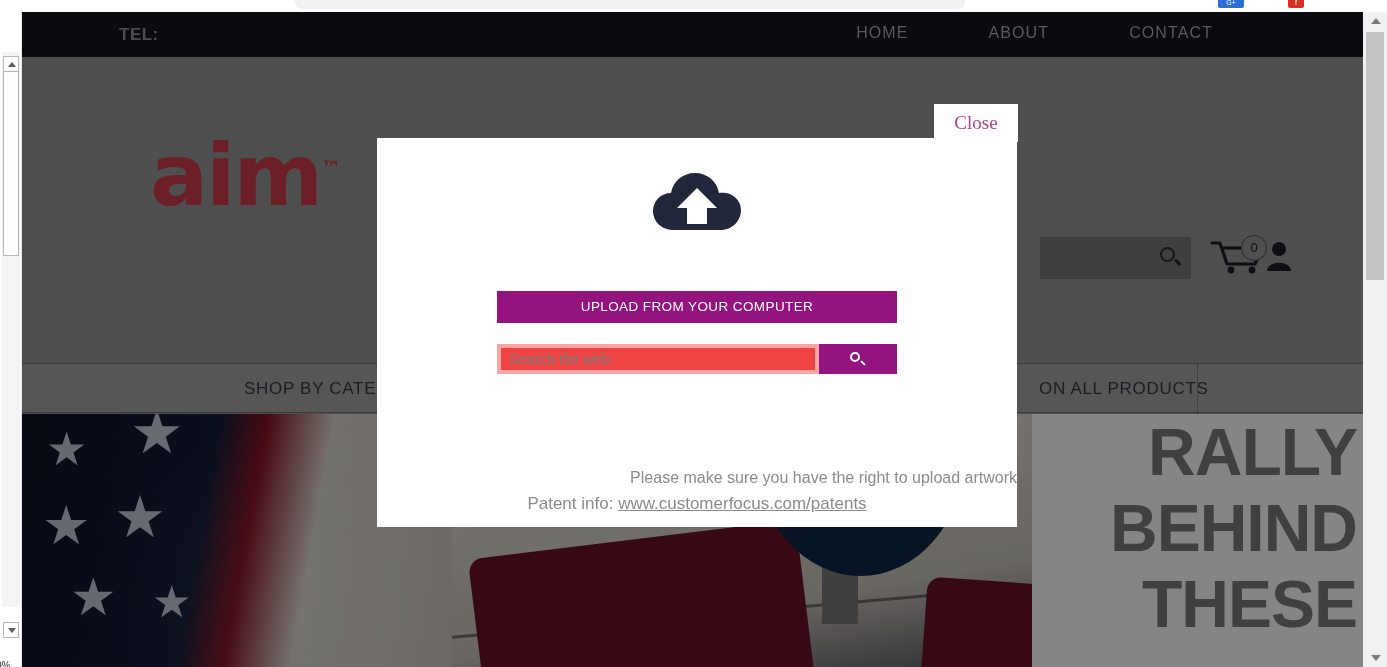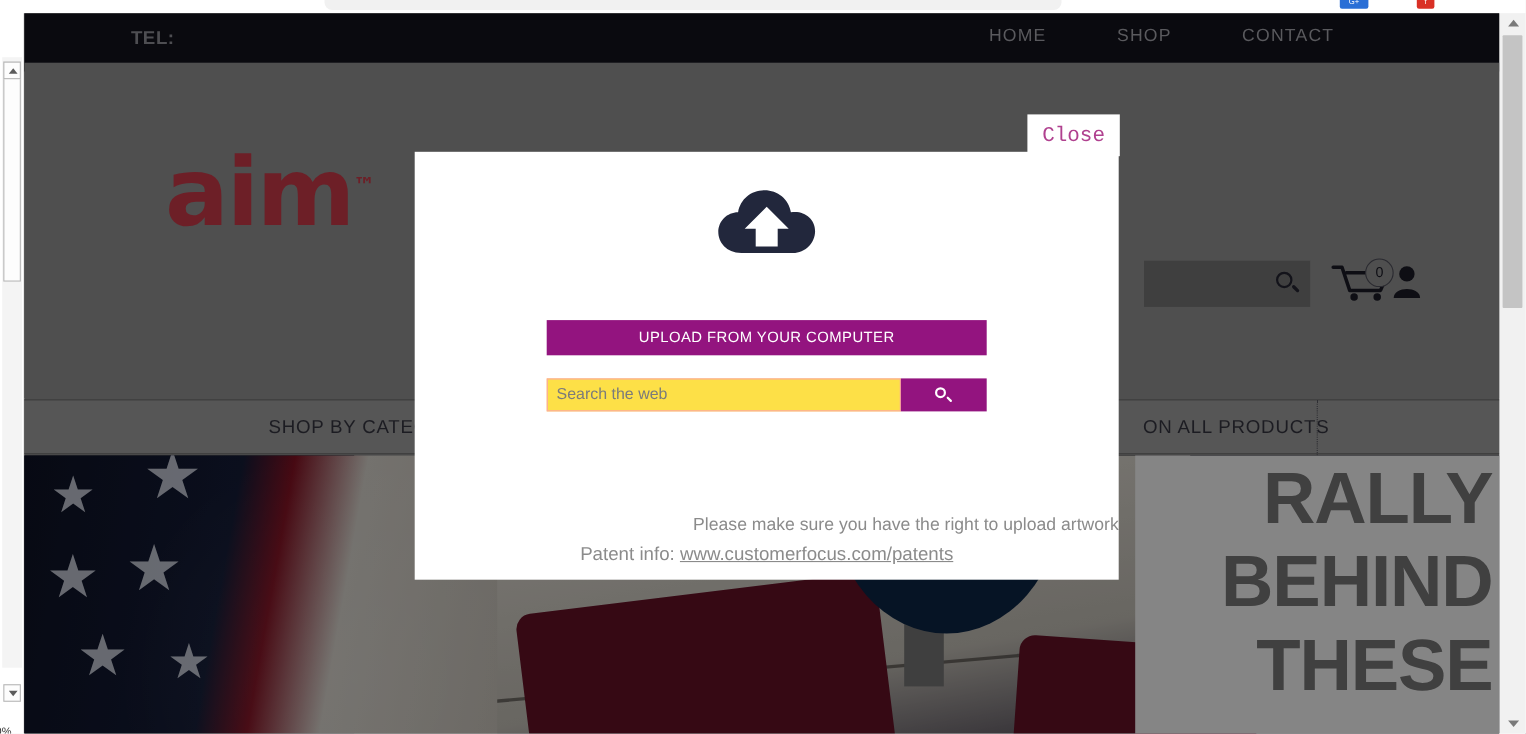--- a/index.html
+++ b/index.html
@@ -101,21 +101,21 @@
   
   .topbar {
     position: absolute; left: 0; top: 0; width: 1341px; height: 53px;
     background: #0a0a0f;
   }
   .tel {
     position: absolute; left: 97px; top: 13px;
     font-size: 17px; letter-spacing: .5px; color: #4e4e52;
     font-weight: bold; font-family: "Liberation Sans", sans-serif;
   }
-  .topnav { position: absolute; right: 118px; top: 12px; display: flex; gap: 0; }
+  .topnav { position: absolute; right: 118px; top: 12px; display: flex; gap: 16px; }
   .topnav a {
     color: #5a5a5e; font-size: 16px; letter-spacing: 1.1px;
     text-decoration: none; padding: 0 32px;
     font-family: "Liberation Sans", sans-serif;
   }
 
   
   .header-band {
     position: absolute; left: 0; top: 45px; width: 1341px; height: 305px;
     background: #4f4f4f;
@@ -229,21 +229,21 @@
   }
 
   
   .close-tab {
     position: absolute; left: 912px; top: 92px; width: 84px; height: 38px;
     background: #ffffff; z-index: 30;
   }
   .close-tab span {
     display: block; text-align: center; line-height: 38px;
     font-size: 19px; color: #b0418f;
-    font-family: Liberation Mono, monospace;
+    font-family: Liberation Serif, serif;
   }
   .modal {
     position: absolute; left: 355px; top: 126px;
     width: 640px; height: 389px;
     background: #ffffff; z-index: 25;
   }
   .cloud-icon {
     position: absolute; left: 50%; top: 34px;
     transform: translateX(-50%);
   }
@@ -260,24 +260,24 @@
   .upload-btn span {
     display: block; line-height: 32px; text-align: center;
     color: #ffffff; font-size: 13.5px; font-weight: normal; letter-spacing: .4px;
     font-family: "Liberation Sans", sans-serif;
   }
   .web-search {
     position: absolute; left: 120px; top: 206px;
     width: 400px; height: 30px; display: flex;
   }
   .web-search input {
-    width: 322px; height: 30px; border: 1px solid #fca5a5;
+    width: 322px; height: 30px; border: 4px solid #fca5a5;
     padding: 0 8px; font-size: 14.5px; color: #333;
     font-family: "Liberation Sans", sans-serif; outline: none;
-    background: #fde047;
+    background: #ef4444;
   }
   .web-search input::placeholder { color: #7b7b7b; }
   .web-search .btn {
     width: 78px; height: 30px; background: #93147f;
     position: relative; cursor: pointer;
   }
   .web-search .btn .mag {
     position: absolute; left: 31px; top: 8px;
     width: 10px; height: 10px; border: 2px solid #fff; border-radius: 50%;
   }
@@ -339,21 +339,21 @@
         <i></i>
       </div>
   </div>
 
   <div id="page">
 
     <div class="topbar">
       <div class="tel">TEL:</div>
       <div class="topnav">
         <a href="#">HOME</a>
-        <a href="#">SHOP</a>
+        <a href="#">ABOUT</a>
         <a href="#">CONTACT</a>
       </div>
     </div>
 
     <div class="header-band">
       <div class="logo">
         <span>aim</span><span class="tm">™</span>
       </div>
 
       <div class="hdr-search">

